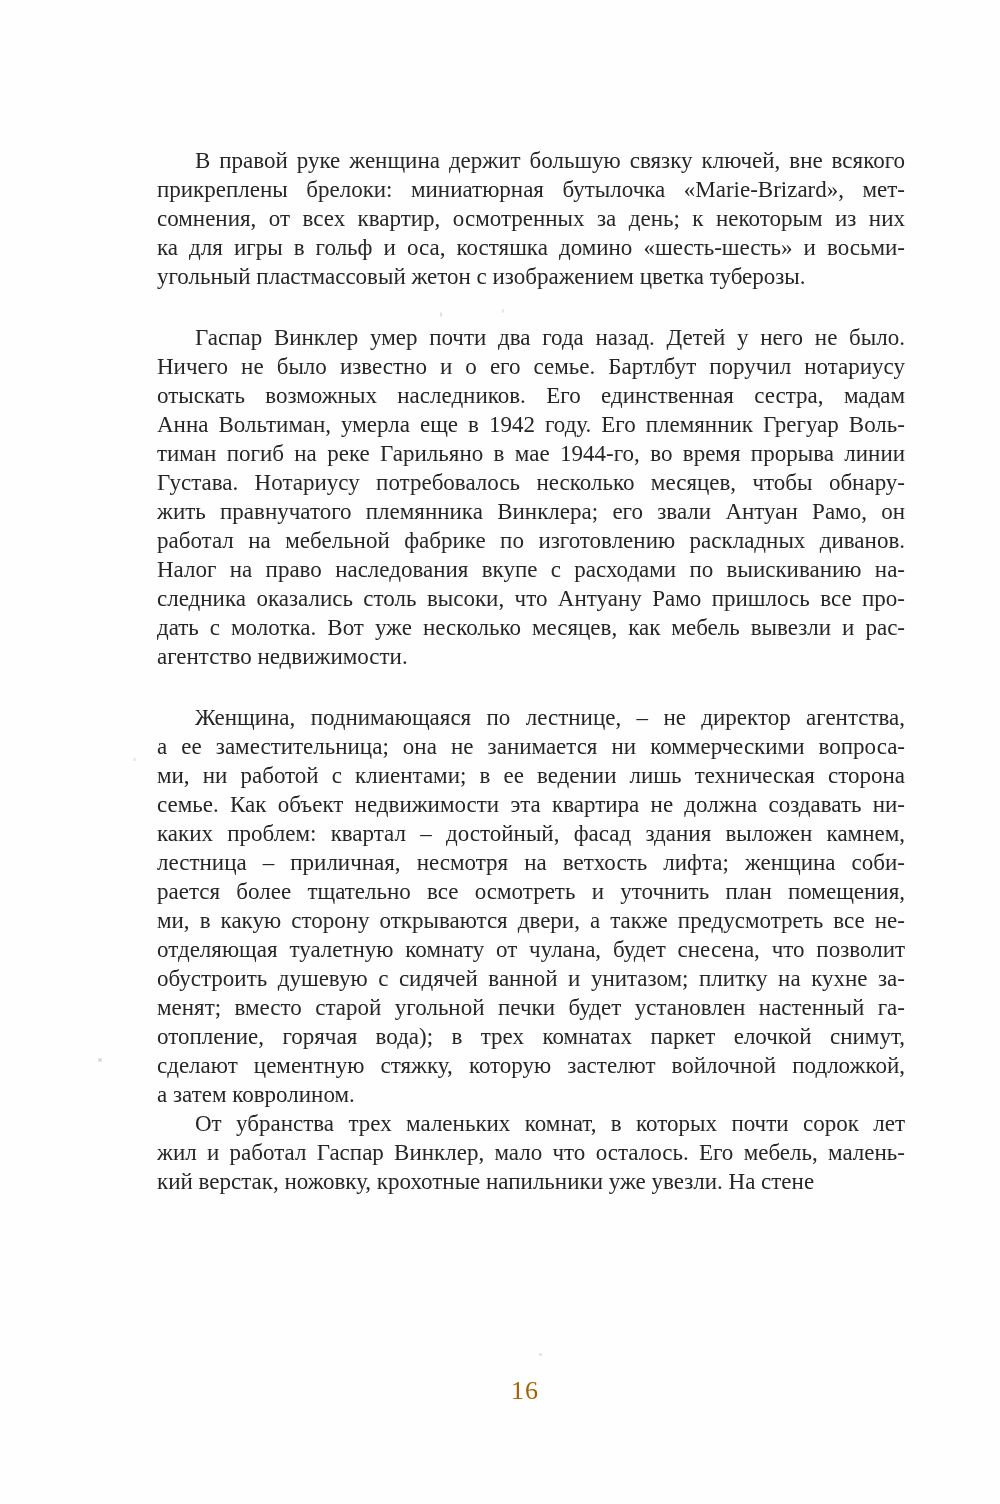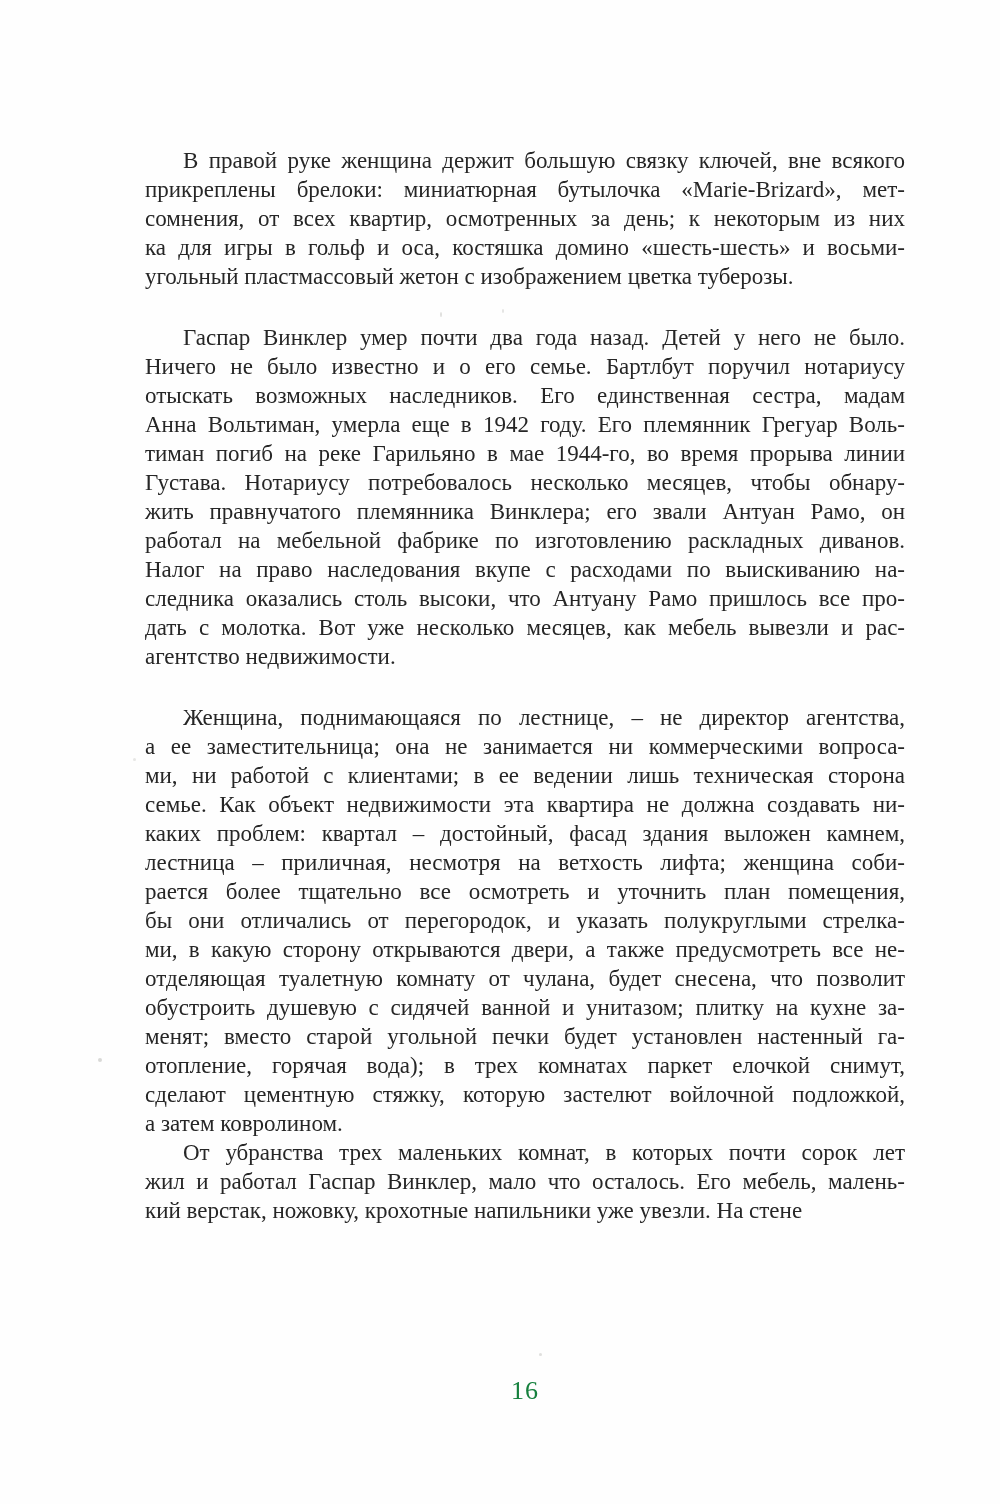--- a/index.html
+++ b/index.html
@@ -29,36 +29,37 @@
     margin: 0;
     padding: 0;
   }
   .para.gap {
     margin-top: 32px;
   }
   .line {
     display: block;
     text-align: justify;
     text-align-last: justify;
+    margin-left: 12px;
   }
   .line.first {
     text-indent: 38px;
   }
   .line.last {
     text-align-last: left;
   }
   .page-number {
     position: absolute;
     left: 145px;
     top: 1376px;
     width: 760px;
     text-align: center;
     font-size: 26px;
     line-height: 30px;
-    color: #15803d;
+    color: #a16207;
     letter-spacing: 1px;
   }
   .speck {
     position: absolute;
     background: #c9c9c6;
     border-radius: 50%;
   }
   .speck.s1 { left: 98px;  top: 1058px; width: 4px; height: 4px; opacity: .7; }
   .speck.s2 { left: 440px; top: 312px;  width: 2px; height: 5px; opacity: .6; }
   .speck.s3 { left: 502px; top: 309px;  width: 2px; height: 4px; opacity: .5; }
@@ -92,21 +93,20 @@
         <span class="line last">агентство недвижимости.</span>
       </p>
       <p class="para gap">
         <span class="line first">Женщина, поднимающаяся по лестнице, – не директор агентства,</span>
         <span class="line">а ее заместительница; она не занимается ни коммерческими вопроса-</span>
         <span class="line">ми, ни работой с клиентами; в ее ведении лишь техническая сторона</span>
         <span class="line">семье. Как объект недвижимости эта квартира не должна создавать ни-</span>
         <span class="line">каких проблем: квартал – достойный, фасад здания выложен камнем,</span>
         <span class="line">лестница – приличная, несмотря на ветхость лифта; женщина соби-</span>
         <span class="line">рается более тщательно все осмотреть и уточнить план помещения,</span>
-        <span class="line">бы они отличались от перегородок, и указать полукруглыми стрелка-</span>
         <span class="line">ми, в какую сторону открываются двери, а также предусмотреть все не-</span>
         <span class="line">отделяющая туалетную комнату от чулана, будет снесена, что позволит</span>
         <span class="line">обустроить душевую с сидячей ванной и унитазом; плитку на кухне за-</span>
         <span class="line">менят; вместо старой угольной печки будет установлен настенный га-</span>
         <span class="line">отопление, горячая вода); в трех комнатах паркет елочкой снимут,</span>
         <span class="line">сделают цементную стяжку, которую застелют войлочной подложкой,</span>
         <span class="line last">а затем ковролином.</span>
       </p>
       <p class="para">
         <span class="line first">От убранства трех маленьких комнат, в которых почти сорок лет</span>

